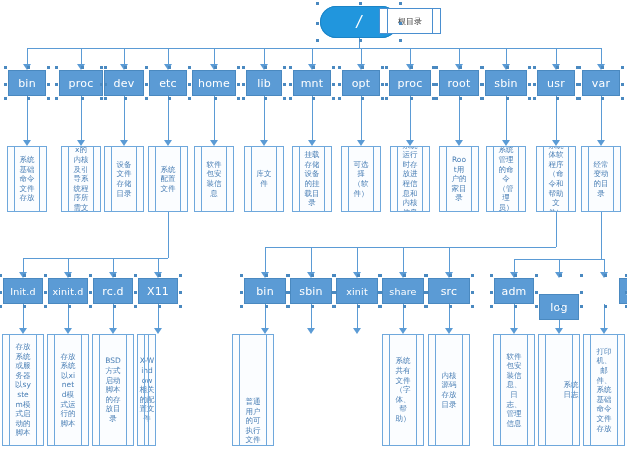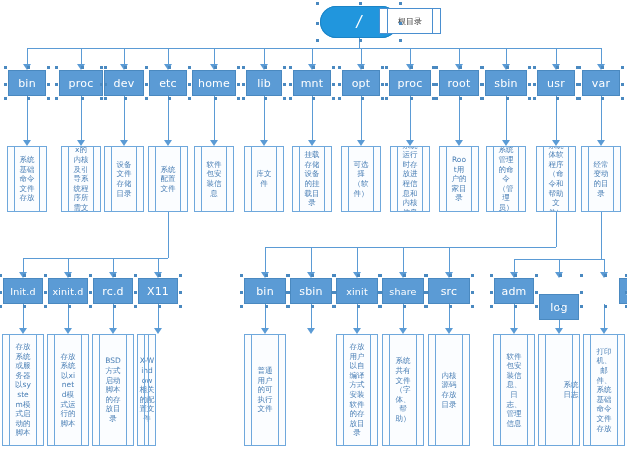--- a/index.html
+++ b/index.html
@@ -464,21 +464,21 @@
     <div class="handles" style="left: 240px; top: 274px; width: 50px; height: 34px;">
       <i style="left: 0px; top: 0px;"></i>
       <i style="left: 25px; top: 0px;"></i>
       <i style="left: 47px; top: 0px;"></i>
       <i style="left: 0px; top: 17px;"></i>
       <i style="left: 47px; top: 17px;"></i>
       <i style="left: 0px; top: 31px;"></i>
       <i style="left: 25px; top: 31px;"></i>
       <i style="left: 47px; top: 31px;"></i>
     </div>
-    <div class="desc" style="left: 244px; top: 334px; width: 42px; height: 112px;">
+    <div class="desc" style="left: 232px; top: 334px; width: 42px; height: 112px; align-items: flex-end;">
       <div class="col">普通用户的可执行文件</div>
     </div>
     <div class="dir" style="left: 290px; top: 278px; width: 42px; height: 26px;">sbin</div>
     <div class="handles" style="left: 286px; top: 274px; width: 50px; height: 34px;">
       <i style="left: 0px; top: 0px;"></i>
       <i style="left: 25px; top: 0px;"></i>
       <i style="left: 47px; top: 0px;"></i>
       <i style="left: 0px; top: 17px;"></i>
       <i style="left: 47px; top: 17px;"></i>
       <i style="left: 0px; top: 31px;"></i>
@@ -489,23 +489,20 @@
     <div class="handles" style="left: 332px; top: 274px; width: 50px; height: 34px;">
       <i style="left: 0px; top: 0px;"></i>
       <i style="left: 25px; top: 0px;"></i>
       <i style="left: 47px; top: 0px;"></i>
       <i style="left: 0px; top: 17px;"></i>
       <i style="left: 47px; top: 17px;"></i>
       <i style="left: 0px; top: 31px;"></i>
       <i style="left: 25px; top: 31px;"></i>
       <i style="left: 47px; top: 31px;"></i>
     </div>
-    <div class="desc" style="left: 336px; top: 334px; width: 42px; height: 112px;">
-      <div class="col">存放用户以自编译方式安装软件的存放目录</div>
-    </div>
     <div class="dir small" style="left: 382px; top: 278px; width: 42px; height: 26px;">share</div>
     <div class="handles" style="left: 378px; top: 274px; width: 50px; height: 34px;">
       <i style="left: 0px; top: 0px;"></i>
       <i style="left: 25px; top: 0px;"></i>
       <i style="left: 47px; top: 0px;"></i>
       <i style="left: 0px; top: 17px;"></i>
       <i style="left: 47px; top: 17px;"></i>
       <i style="left: 0px; top: 31px;"></i>
       <i style="left: 25px; top: 31px;"></i>
       <i style="left: 47px; top: 31px;"></i>

